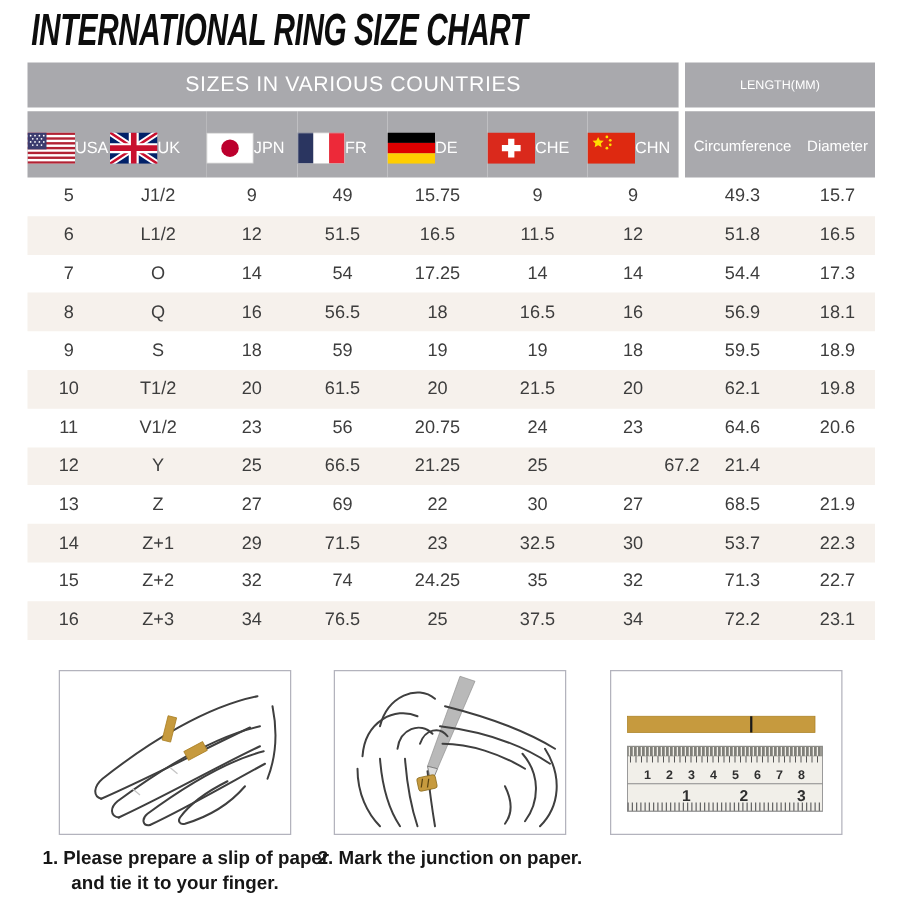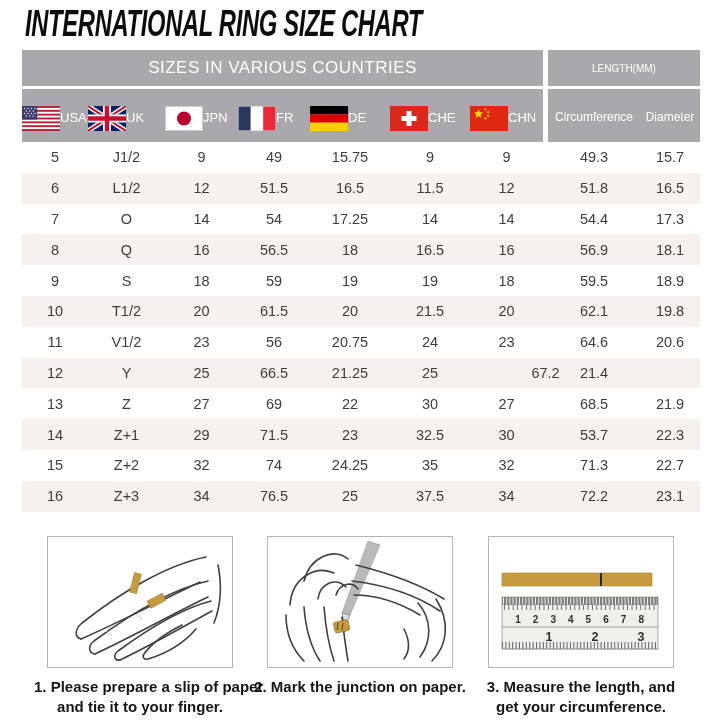--- a/index.html
+++ b/index.html
@@ -401,20 +401,16 @@
           <line x1="13" y1="90" x2="169" y2="90" stroke="#8a8a8a" stroke-width="0.8"></line>
           <g>
               <text x="60" y="104" text-anchor="middle" class="inchnum">1</text>
               <text x="106" y="104" text-anchor="middle" class="inchnum">2</text>
               <text x="152" y="104" text-anchor="middle" class="inchnum">3</text>
             </g>
           <line x1="13" y1="108.5" x2="169" y2="108.5" stroke="#666" stroke-width="7" stroke-dasharray="1 2.4"></line>
           <line x1="13" y1="112" x2="169" y2="112" stroke="#999" stroke-width="0.8"></line>
         </svg>
       </div>
-      <div class="caption">
-        <span>3. Measure the length, and</span><br>
-        <span>get your circumference.</span>
-      </div>
     </div>
 
   </div>
 </div>
 
 </body></html>

